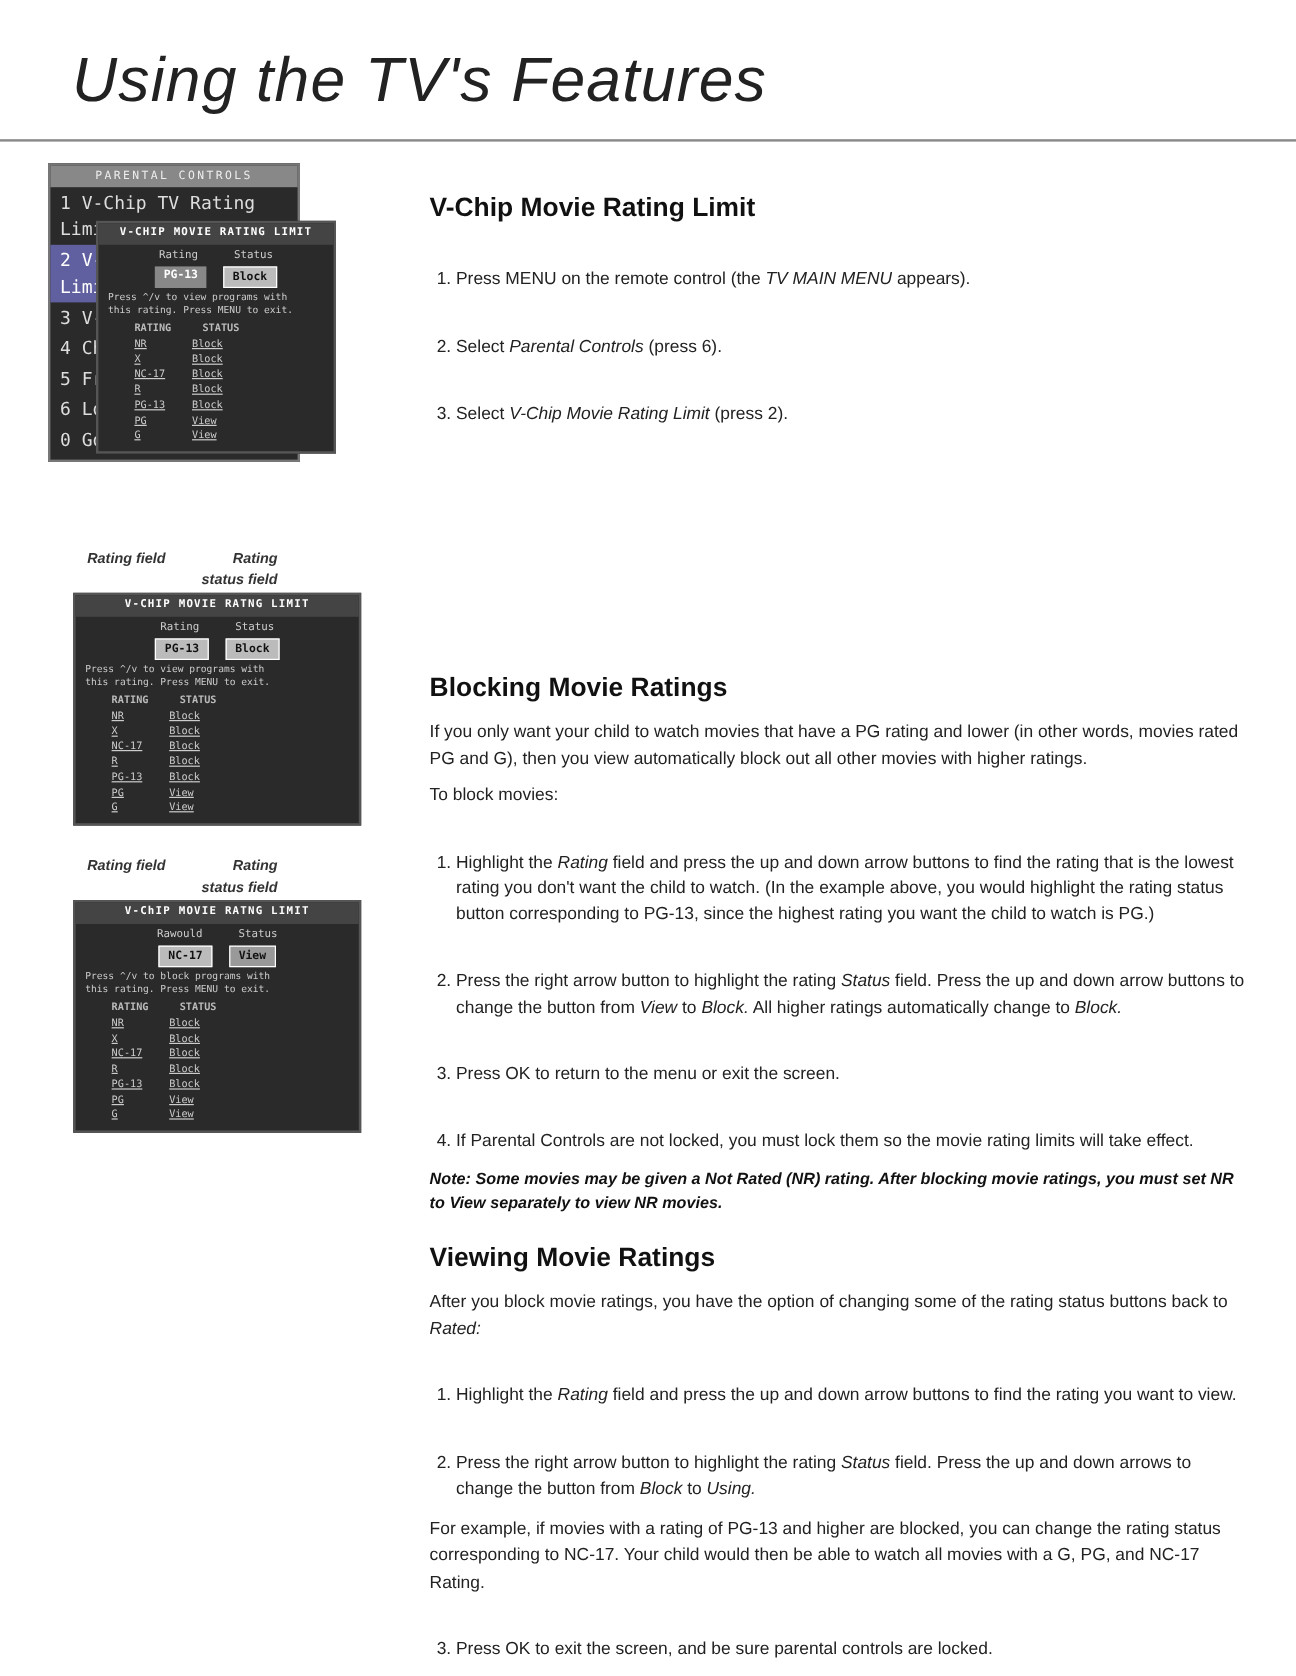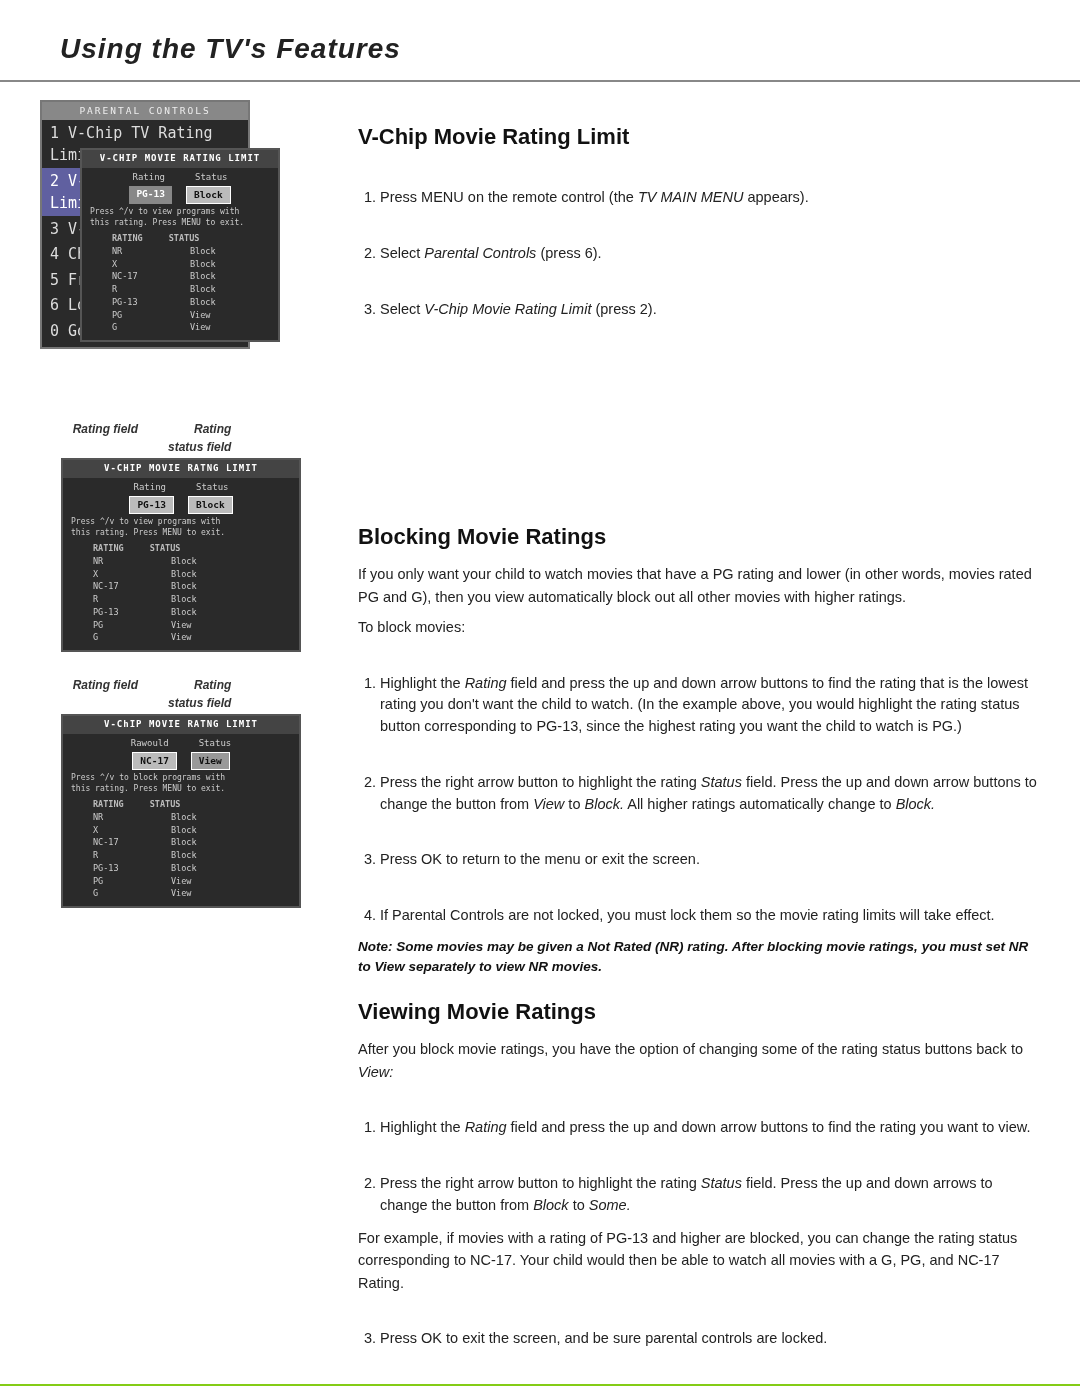--- a/index.html
+++ b/index.html
@@ -13,22 +13,22 @@
       line-height: 1.5;
     }
 
     
     .page-header {
       padding: 28px 60px 10px 60px;
       border-bottom: 2.5px solid #888;
       margin-bottom: 18px;
     }
     .page-header h1 {
-      font-size: 28px;
-      font-weight: bold;
+      font-size: 52px;
+      font-weight: normal;
       font-style: italic;
       color: #222;
       letter-spacing: 1px;
     }
 
     
     .main-content {
       display: flex;
       flex-direction: row;
       padding: 0 40px 0 40px;
@@ -160,23 +160,24 @@
     .vchip-screen .rating-table .header-row {
       display: flex;
       gap: 26px;
       font-size: 8.5px;
       color: #bbb;
       font-weight: bold;
     }
 
     .vchip-screen .rating-table .data-row {
       display: flex;
-      gap: 46px;
+      gap: 16px;
       font-size: 8.5px;
       color: #ccc;
+      text-decoration: underline;
     }
 
     .vchip-screen .rating-table .data-row span:first-child {
       min-width: 32px;
     }
 
     
     .field-labels {
       display: flex;
       gap: 30px;
@@ -463,25 +464,25 @@
         <li>If Parental Controls are not locked, you must lock them so the movie rating limits will take effect.</li>
       </ol>
       <p class="note-bold">
         <strong>Note:</strong> <em>Some movies may be given a Not Rated (NR) rating. After blocking movie ratings, you must set NR to View separately to view NR movies.</em>
       </p>
     </div>
 
     <div class="subsection-spacing" style="margin-top:18px;">
       <h2 class="section-title">Viewing Movie Ratings</h2>
       <div class="section-body">
-        <p>After you block movie ratings, you have the option of changing some of the rating status buttons back to <em>View:</em></p>
+        <p>After you block movie ratings, you have the option of changing some of the rating status buttons back to <em>Rated:</em></p>
       </div>
       <ol>
         <li>Highlight the <em>Rating</em> field and press the up and down arrow buttons to find the rating you want to view.</li>
-        <li>Press the right arrow button to highlight the rating <em>Status</em> field. Press the up and down arrows to change the button from <em>Block</em> to <em>Some.</em></li>
+        <li>Press the right arrow button to highlight the rating <em>Status</em> field. Press the up and down arrows to change the button from <em>Block</em> to <em>Using.</em></li>
       </ol>
       <div class="section-body">
         <p>For example, if movies with a rating of PG-13 and higher are blocked, you can change the rating status corresponding to NC-17. Your child would then be able to watch all movies with a G, PG, and NC-17 Rating.</p>
       </div>
       <ol start="3">
         <li>Press OK to exit the screen, and be sure parental controls are locked.</li>
       </ol>
     </div>
 
   </div>

